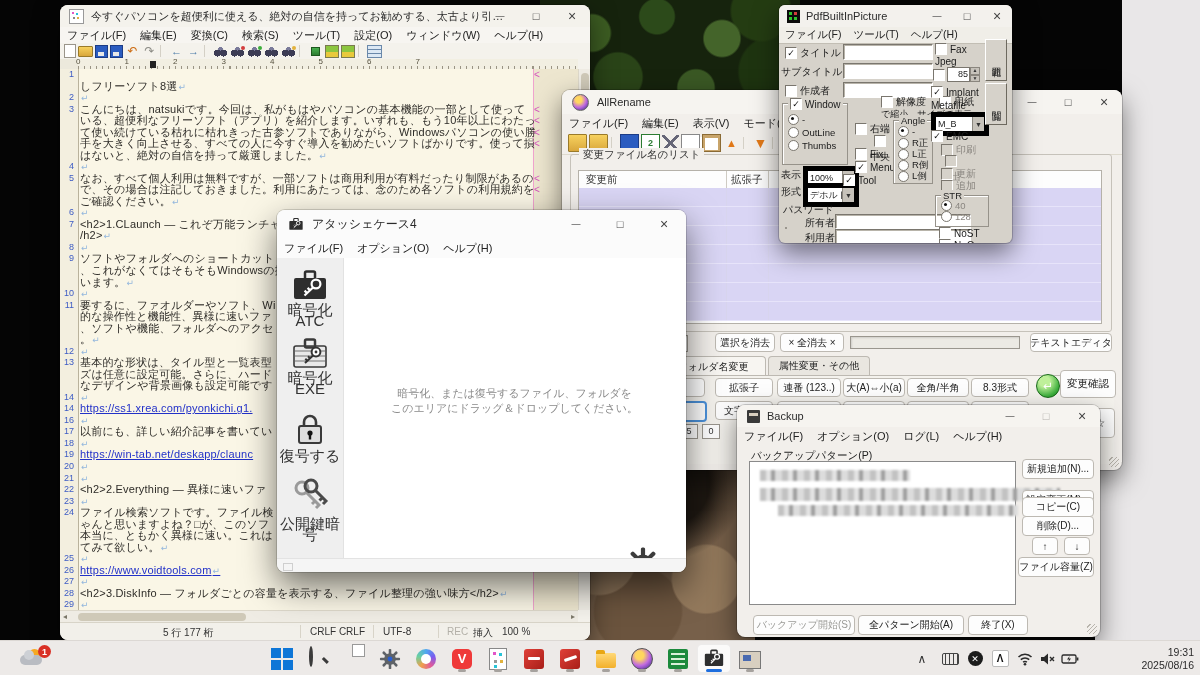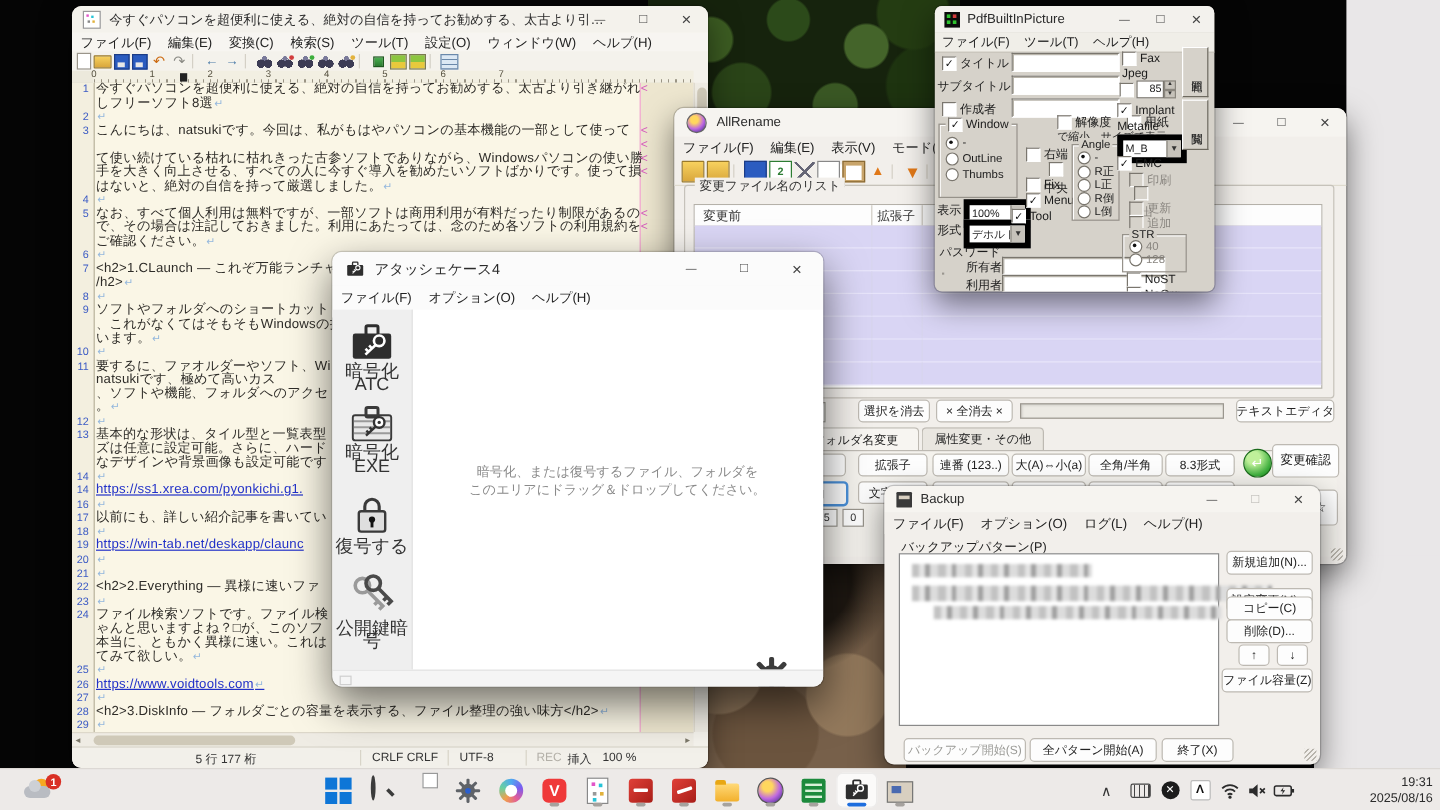--- a/index.html
+++ b/index.html
@@ -318,36 +318,36 @@
         <span class="rnum" style="left: 289px;">6</span>
         <span class="rnum" style="left: 337.5px;">7</span>
       </div>
     <div class="abs" id="editor-content">
       <div id="wrap-shade"></div>
       <div id="wrap-guide"></div>
       <div id="editor-gutter"></div>
       <div id="editor-rows">
           <div class="erow" style="top: 0px;">
             <span class="eln">1</span>
-            <span class="etx">今すぐパソコンを超便利に使える、絶対の自信を持ってお勧めする、太古より引き継がれ</span>
             <span class="ewrap">&lt;</span>
           </div>
           <div class="erow" style="top: 11.53px;">
             <span class="etx">しフリーソフト8選<span class="eol-mark">↵</span></span>
           </div>
           <div class="erow" style="top: 23.06px;">
             <span class="eln">2</span>
             <span class="etx"><span class="eol-mark">↵</span></span>
           </div>
           <div class="erow" style="top: 34.59px;">
             <span class="eln">3</span>
             <span class="etx">こんにちは、natsukiです。今回は、私がもはやパソコンの基本機能の一部として使って</span>
             <span class="ewrap">&lt;</span>
           </div>
           <div class="erow" style="top: 46.12px;">
+            <span class="etx">いる、超便利なフリーソフト（アプリ）を紹介します。いずれも、もう10年以上にわたっ</span>
             <span class="ewrap">&lt;</span>
           </div>
           <div class="erow" style="top: 57.65px;">
             <span class="etx">て使い続けている枯れに枯れきった古参ソフトでありながら、Windowsパソコンの使い勝</span>
             <span class="ewrap">&lt;</span>
           </div>
           <div class="erow" style="top: 69.18px; padding-left: 30px;">
             <span class="etx">手を大きく向上させる、すべての人に今すぐ導入を勧めたいソフトばかりです。使って損</span>
             <span class="ewrap">&lt;</span>
           </div>
@@ -397,21 +397,21 @@
           </div>
           <div class="erow" style="top: 219.07px;">
             <span class="eln">10</span>
             <span class="etx"><span class="eol-mark">↵</span></span>
           </div>
           <div class="erow" style="top: 230.6px;">
             <span class="eln">11</span>
             <span class="etx">要するに、ファオルダーやソフト、Wi</span>
           </div>
           <div class="erow" style="top: 242.13px;">
-            <span class="etx">natsukiです、極めて高いカス</span>
+            <span class="etx">的な操作性と機能性、異様に速いファ</span>
           </div>
           <div class="erow" style="top: 253.66px;">
             <span class="etx">、ソフトや機能、フォルダへのアクセ</span>
           </div>
           <div class="erow" style="top: 265.19px;">
             <span class="etx">。<span class="eol-mark">↵</span></span>
           </div>
           <div class="erow" style="top: 276.72px;">
             <span class="eln">12</span>
             <span class="etx"><span class="eol-mark">↵</span></span>

